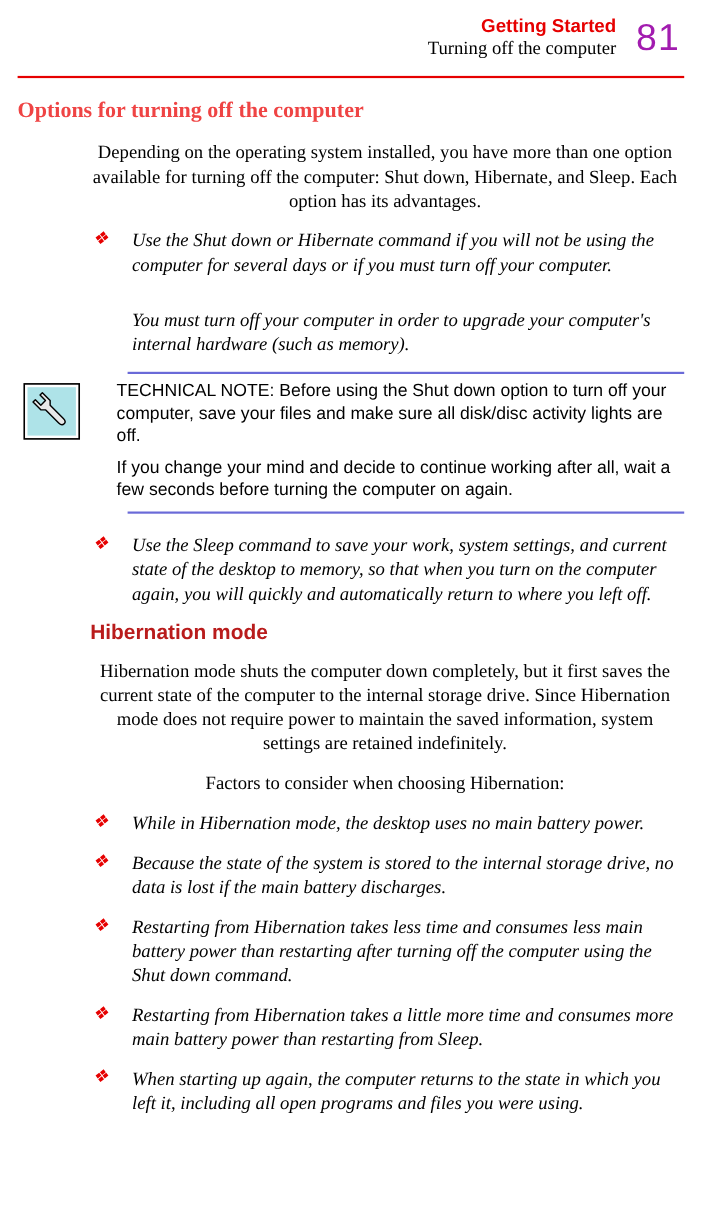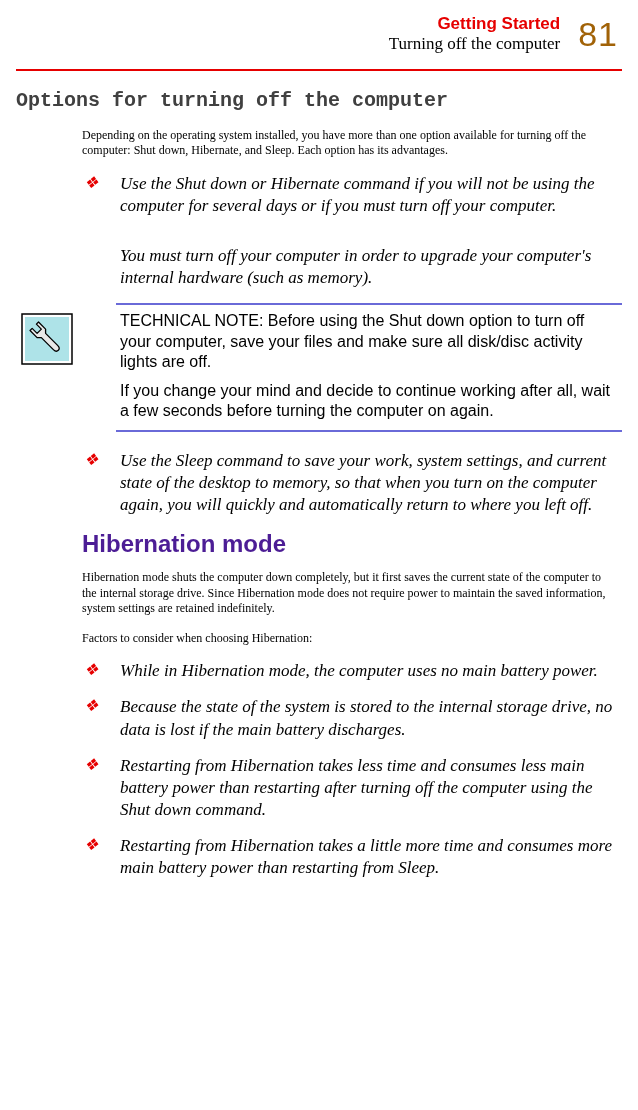--- a/index.html
+++ b/index.html
@@ -30,47 +30,48 @@
     font-family: Liberation Sans, sans-serif;
     font-weight: bold;
     font-size: 17px;
     line-height: 1.2;
   }
   .section-title-hdr {
     font-size: 17px;
     line-height: 1.2;
   }
   .page-num {
-    color: #a16207;
+    color: #a21caf;
     font-family: Arial, Helvetica, sans-serif;
     font-size: 34px;
     font-weight: 400;
     letter-spacing: 1px;
   }
   .hr-top {
     border: none;
     border-top: 2px solid #e60000;
     margin: 14px 0 18px 0;
     width: 100%;
   }
   .h1 {
-    color: #404040;
-    font-family: Liberation Mono, monospace;
+    color: #ef4444;
+    font-family: Liberation Serif, serif;
     font-size: 20px;
     font-weight: bold;
     margin-bottom: 16px;
   }
   .body-col {
     margin-left: 66px;
     margin-right: 4px;
   }
   .para {
-    font-size: 12px;
+    font-size: 17px;
     line-height: 1.3;
     margin-bottom: 14px;
+    text-align: center;
   }
   ul.diamond {
     list-style: none;
     padding: 0;
     font-style: italic;
   }
   ul.diamond > li {
     position: relative;
     padding-left: 38px;
     font-size: 17px;
@@ -94,43 +95,43 @@
     border-top: 2px solid #6a6ad8;
     margin: 0 0 6px 100px;
   }
   .note-rule-bot {
     border: none;
     border-top: 2px solid #6a6ad8;
     margin: 8px 0 0 100px;
   }
   .note-row {
     display: flex;
-    gap: 14px;
+    gap: 0;
     align-items: flex-start;
     padding-left: 5px;
   }
   .wrench-icon {
     width: 52px;
     height: 52px;
     flex-shrink: 0;
     margin-top: 2px;
   }
   .note-text {
     font-family: Arial, Helvetica, sans-serif;
     font-size: 16px;
     line-height: 1.28;
     margin-left: 33px;
     margin-right: 4px;
   }
   .note-text p { margin-bottom: 8px; }
   .note-text p:last-child { margin-bottom: 0; }
   .h2 {
-    color: #4c1d95;
+    color: #b91c1c;
     font-family: Arial, Helvetica, sans-serif;
-    font-size: 24px;
+    font-size: 19px;
     font-weight: bold;
     margin: 8px 0 12px 0;
   }
 </style>
 </head>
 <body>
 
 <div class="page">
 
   <div class="header">
@@ -180,20 +181,21 @@
         <span>Use the Sleep command to save your work, system settings, and current state of the desktop to memory, so that when you turn on the computer again, you will quickly and automatically return to where you left off.</span>
       </li>
     </ul>
 
     <div class="h2">Hibernation mode</div>
 
     <p class="para">Hibernation mode shuts the computer down completely, but it first saves the current state of the computer to the internal storage drive. Since Hibernation mode does not require power to maintain the saved information, system settings are retained indefinitely.</p>
     <p class="para">Factors to consider when choosing Hibernation:</p>
 
     <ul class="diamond">
-      <li><span>While in Hibernation mode, the computer uses no main battery power.</span></li>
+      <li><span>While in Hibernation mode, the desktop uses no main battery power.</span></li>
       <li><span>Because the state of the system is stored to the internal storage drive, no data is lost if the main battery discharges.</span></li>
       <li><span>Restarting from Hibernation takes less time and consumes less main battery power than restarting after turning off the computer using the Shut down command.</span></li>
       <li><span>Restarting from Hibernation takes a little more time and consumes more main battery power than restarting from Sleep.</span></li>
+      <li><span>When starting up again, the computer returns to the state in which you left it, including all open programs and files you were using.</span></li>
     </ul>
   </div>
 
 </div>
 
 </body></html>

